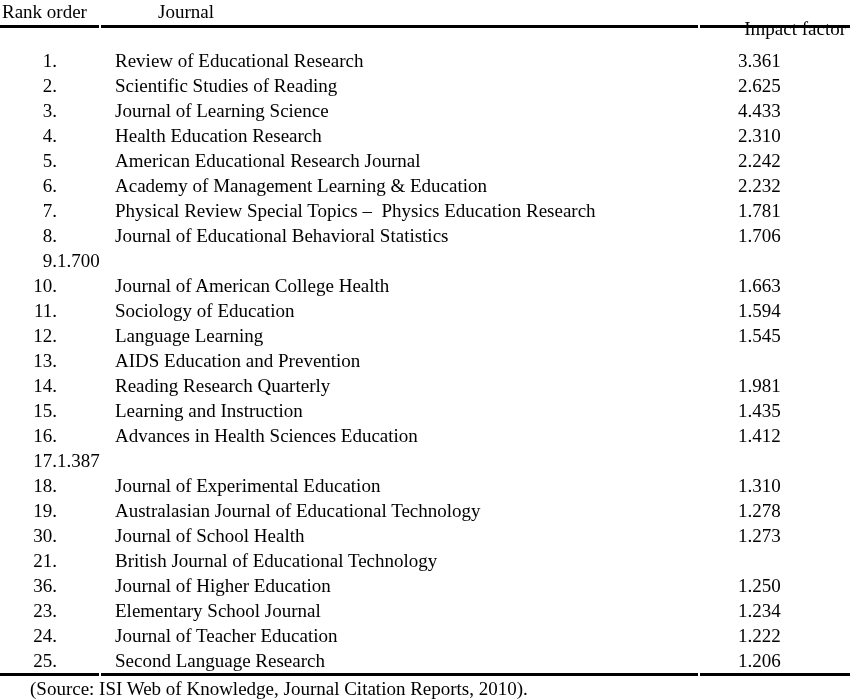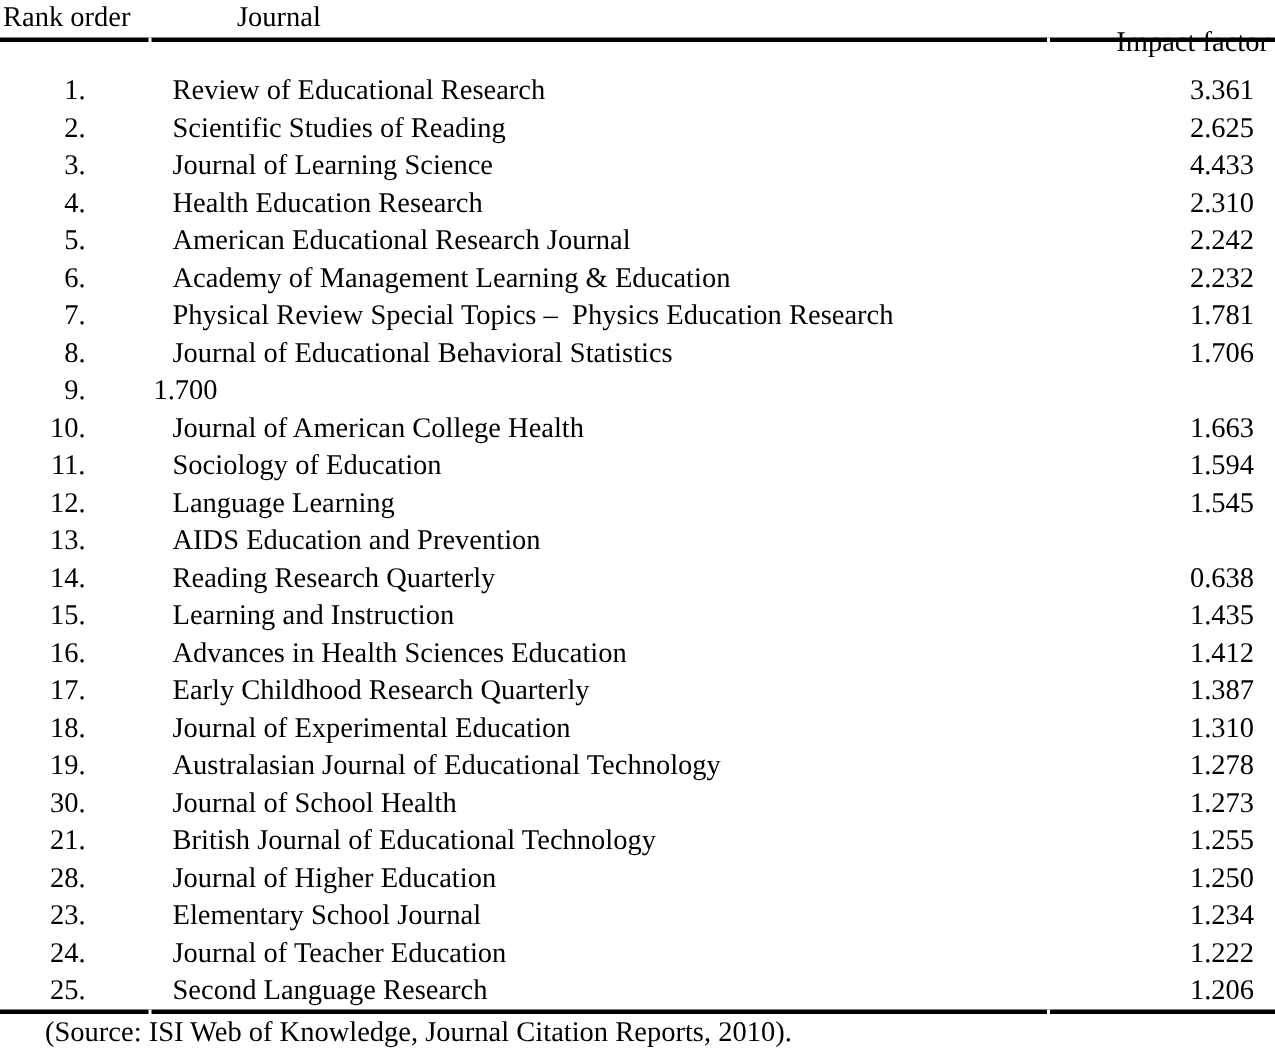--- a/index.html
+++ b/index.html
@@ -19,21 +19,21 @@
 
   .rule { position: relative; height: 3px; background: #000000; }
   .rule .notch { position: absolute; top: 0; width: 2px; height: 3px; background: #ffffff; }
   .rule .notch-a { left: 99px; }
   .rule .notch-b { left: 698px; }
 
   .tbody { padding-top: 20px; height: 625px; box-sizing: content-box; }
   .row { display: flex; height: 25px; line-height: 25px; }
   .cell-rank    { flex: none; width: 57px; text-align: right; }
   .cell-journal { flex: 1; padding-left: 58px; white-space: pre; overflow: hidden; }
-  .cell-impact  { flex: none; width: 88px; text-align: right; padding-right: 14px; }
+  .cell-impact  { flex: none; width: 88px; padding-right: 24px; }
 
   .source-line { padding-left: 30px; padding-top: 2px; line-height: 22px; }
 </style>
 </head>
 <body>
 
 <div class="page">
 
   <div class="hdr">
     <span class="hdr-rank">Rank order</span>
@@ -106,59 +106,57 @@
         <div class="cell-journal">Language Learning</div>
         <div class="cell-impact">1.545</div>
       </div>
       <div class="row">
         <div class="cell-rank">13.</div>
         <div class="cell-journal">AIDS Education and Prevention</div>
       </div>
       <div class="row">
         <div class="cell-rank">14.</div>
         <div class="cell-journal">Reading Research Quarterly</div>
-        <div class="cell-impact">0.638</div>
+        <div class="cell-impact">1.981</div>
       </div>
       <div class="row">
         <div class="cell-rank">15.</div>
         <div class="cell-journal">Learning and Instruction</div>
         <div class="cell-impact">1.435</div>
       </div>
       <div class="row">
         <div class="cell-rank">16.</div>
         <div class="cell-journal">Advances in Health Sciences Education</div>
         <div class="cell-impact">1.412</div>
       </div>
       <div class="row">
         <div class="cell-rank">17.</div>
-        <div class="cell-journal">Early Childhood Research Quarterly</div>
         <div class="cell-impact">1.387</div>
       </div>
       <div class="row">
         <div class="cell-rank">18.</div>
         <div class="cell-journal">Journal of Experimental Education</div>
         <div class="cell-impact">1.310</div>
       </div>
       <div class="row">
         <div class="cell-rank">19.</div>
         <div class="cell-journal">Australasian Journal of Educational Technology</div>
         <div class="cell-impact">1.278</div>
       </div>
       <div class="row">
         <div class="cell-rank">30.</div>
         <div class="cell-journal">Journal of School Health</div>
         <div class="cell-impact">1.273</div>
       </div>
       <div class="row">
         <div class="cell-rank">21.</div>
         <div class="cell-journal">British Journal of Educational Technology</div>
-        <div class="cell-impact">1.255</div>
       </div>
       <div class="row">
-        <div class="cell-rank">28.</div>
+        <div class="cell-rank">36.</div>
         <div class="cell-journal">Journal of Higher Education</div>
         <div class="cell-impact">1.250</div>
       </div>
       <div class="row">
         <div class="cell-rank">23.</div>
         <div class="cell-journal">Elementary School Journal</div>
         <div class="cell-impact">1.234</div>
       </div>
       <div class="row">
         <div class="cell-rank">24.</div>

